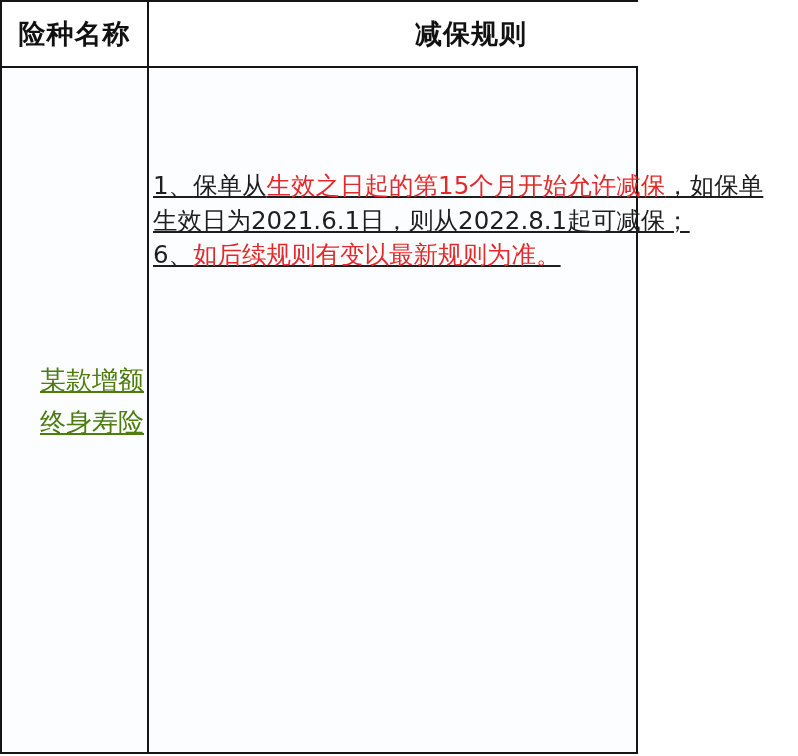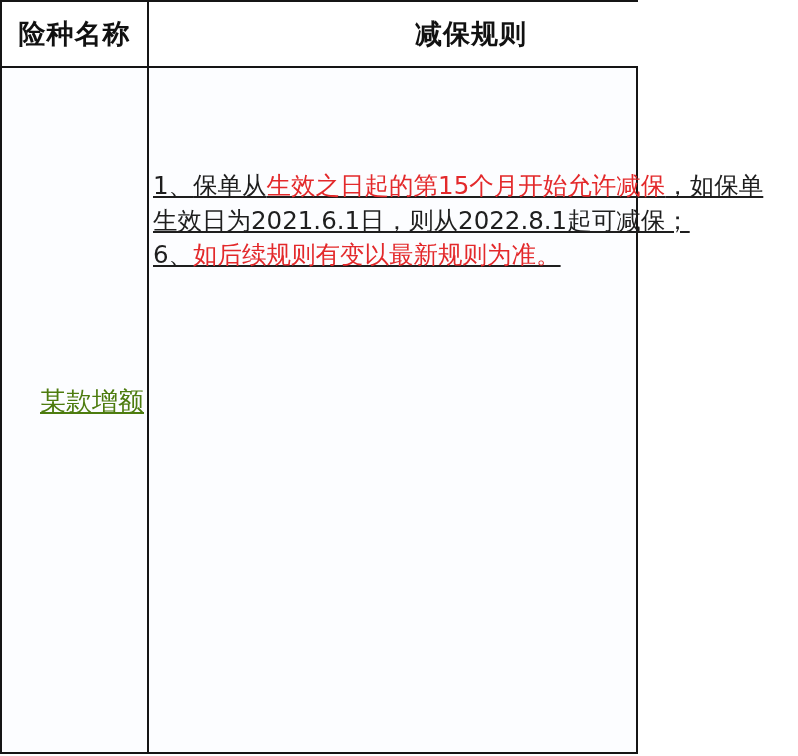--- a/index.html
+++ b/index.html
@@ -116,20 +116,21 @@
   <div class="header-cell header-rule">
     <span>减保规则</span>
   </div>
 
   <div class="vdivider"></div>
   <div class="hdivider"></div>
 
   <div class="name-cell">
     <span class="name-text">
       <span class="rule">某款增额</span>
+      <span class="rule">终身寿险</span>
     </span>
   </div>
 
   <div class="rule-cell">
     <div class="rules">
       <span class="rule"><span>1、</span><span>保单从</span><span class="red">生效之日起的第15个月开始允许减保</span><span>，如保单生效日为2021.6.1日，则从2022.8.1起可减保；</span></span>
       <span class="rule"><span>6、</span><span class="red">如后续规则有变以最新规则为准。</span></span>
     </div>
   </div>
 </div>

